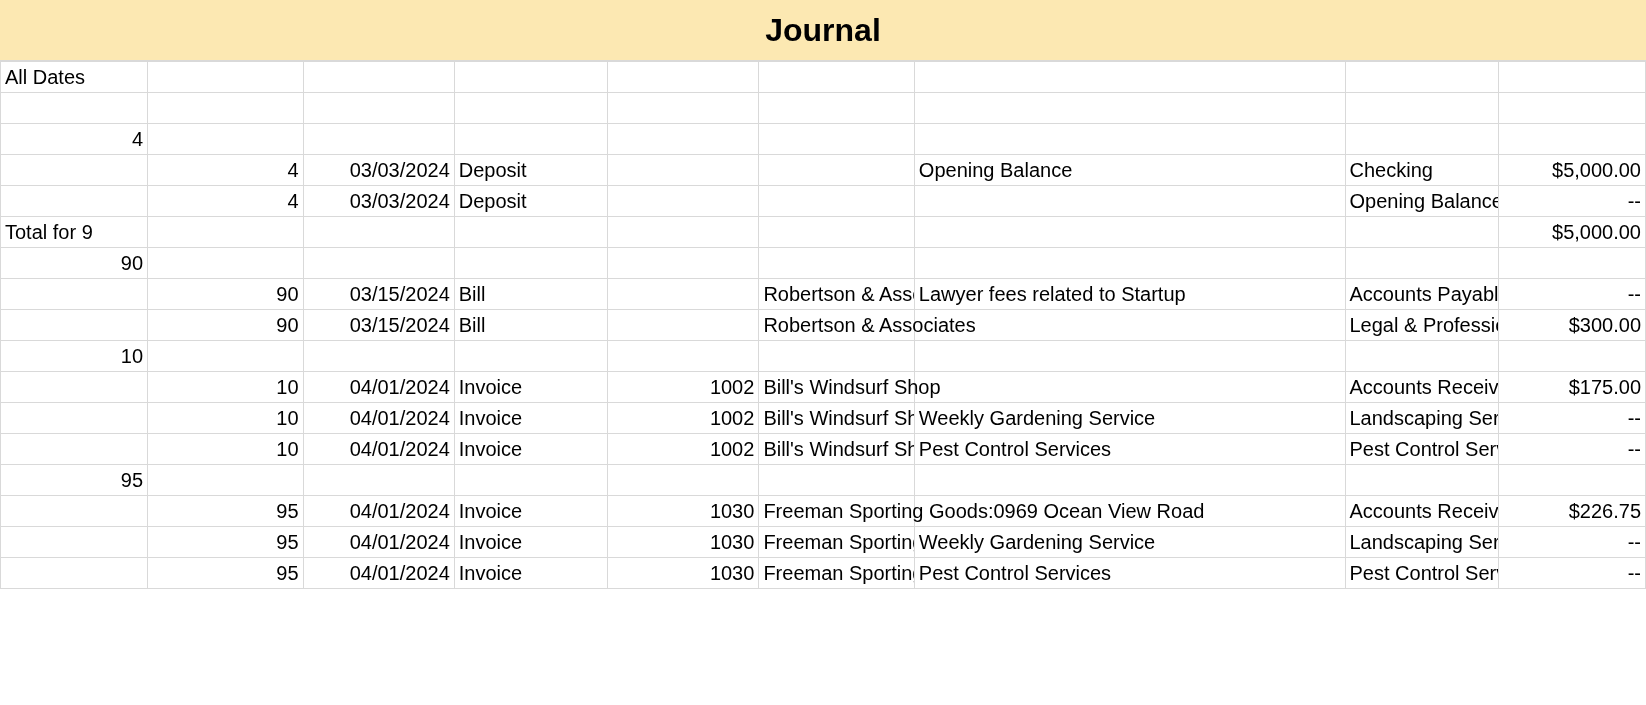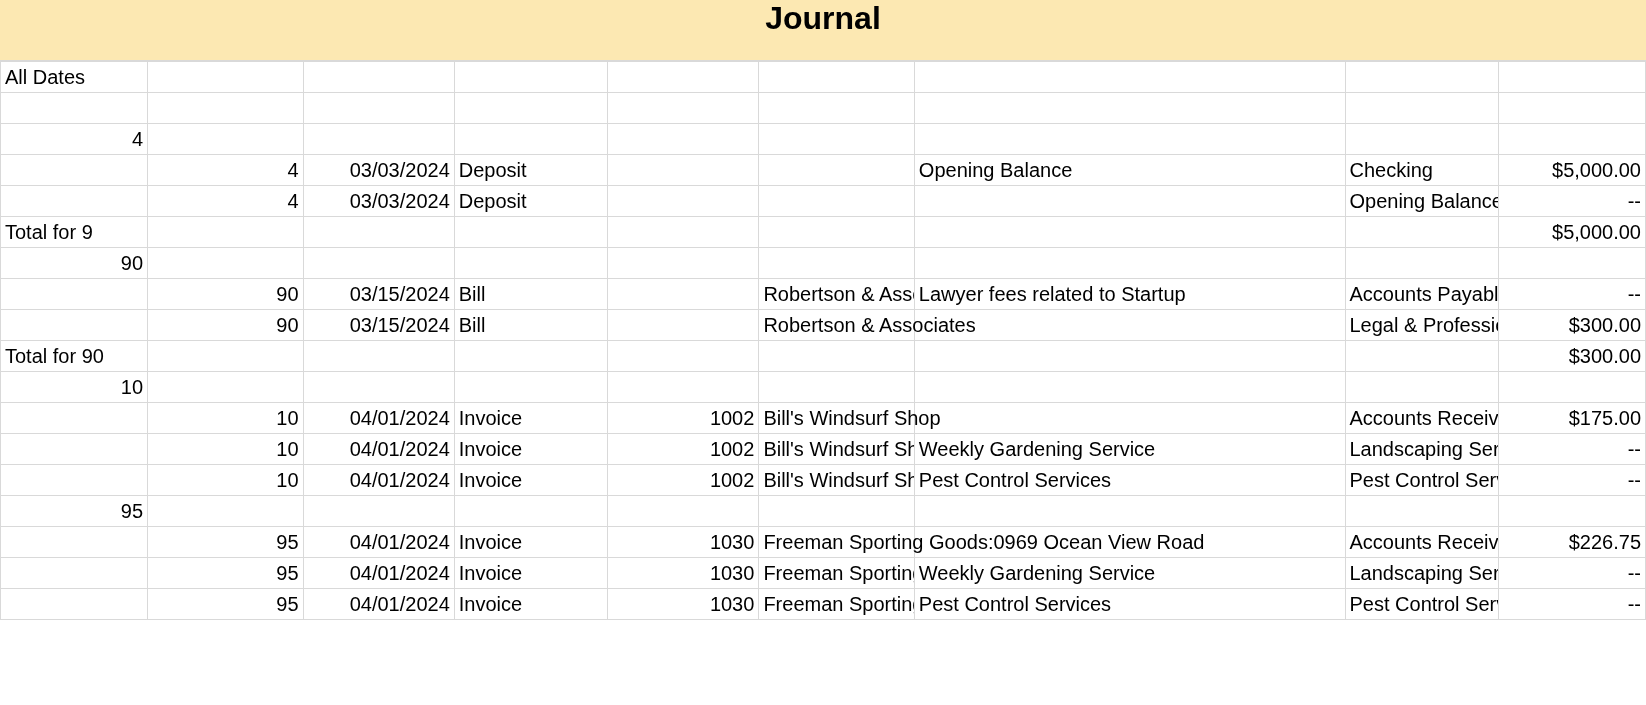--- a/index.html
+++ b/index.html
@@ -1,17 +1,17 @@
 <!DOCTYPE html>
 <html><head>
 <meta charset="utf-8">
 <style>
   html,body{margin:0;padding:0;font-family:Arial,Helvetica,sans-serif;font-size:20px;color:#000;background:#fff;}
   .sheet{width:1646px;}
-  .title-bar{background:#fce8b2;height:60px;display:flex;align-items:flex-start;justify-content:center;border-bottom:1px solid #d9d9d9;}
+  .title-bar{background:#fce8b2;height:60px;display:flex;align-items:center;justify-content:center;border-bottom:1px solid #d9d9d9;}
   .title-bar span{font-size:32px;font-weight:700;}
   table{border-collapse:collapse;table-layout:fixed;width:1646px;}
   col.c0{width:140px;}
   col.c1{width:148px;}
   col.c2{width:144px;}
   col.c3{width:146px;}
   col.c4{width:144px;}
   col.c5{width:148px;}
   col.c6{width:410px;}
   col.c7{width:146px;}
@@ -134,31 +134,20 @@
           <td class="tr">90</td>
           <td class="tr">03/15/2024</td>
           <td class="tl">Bill</td>
           <td class="tr"></td>
           <td class="tl" style="overflow: visible; position: relative;">Robertson &amp; Associates</td>
           <td class="tl"></td>
           <td class="tl">Legal &amp; Professional Fees</td>
           <td class="tr">$300.00</td>
         </tr>
         <tr>
-          <td class="tl">Total for 90</td>
-          <td></td>
-          <td></td>
-          <td></td>
-          <td></td>
-          <td></td>
-          <td></td>
-          <td></td>
-          <td class="tr">$300.00</td>
-        </tr>
-        <tr>
           <td class="tr">10</td>
           <td></td>
           <td></td>
           <td></td>
           <td></td>
           <td></td>
           <td></td>
           <td></td>
           <td></td>
         </tr>

